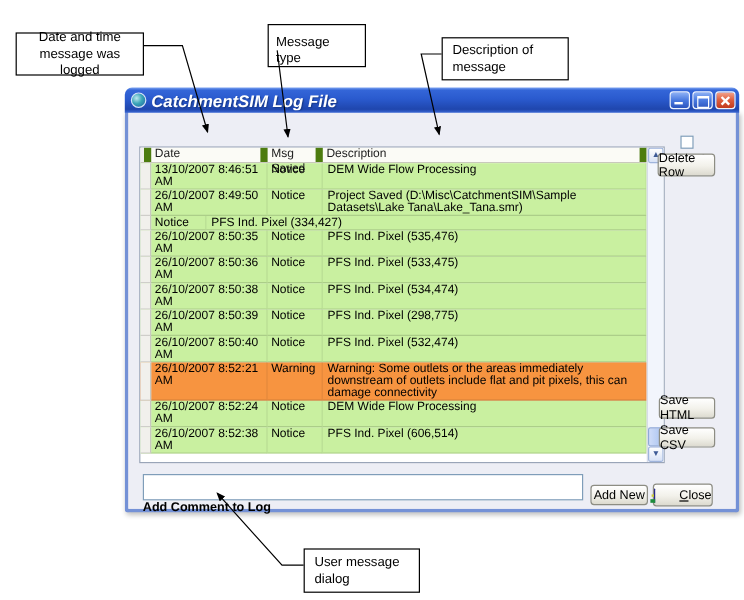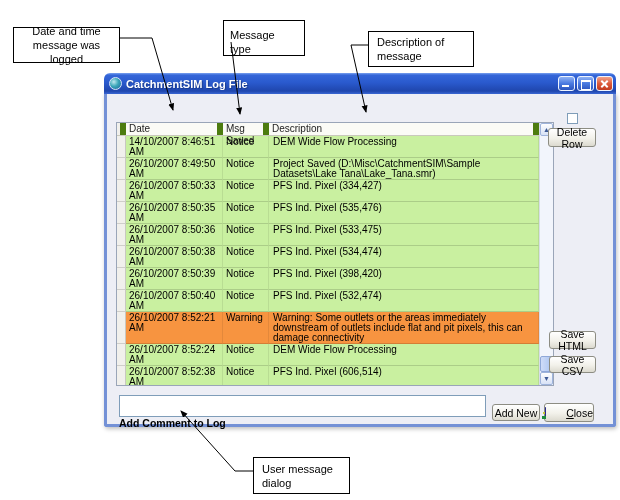--- a/index.html
+++ b/index.html
@@ -20,22 +20,22 @@
   #log-window { position:absolute; left:104px; top:93px; width:512px; height:334px;
                 border:3px solid #7491d6; border-top:none; border-radius:0 0 3px 3px;
                 background:#edeef5; box-shadow:1px 2px 4px rgba(0,0,0,.25); z-index:4; }
   #titlebar { position:absolute; left:-3px; top:-20px; width:512px; height:21px;
               border-radius:6px 6px 0 0; padding:0 3px 0 5px;
               background:linear-gradient(180deg,#7ba2f0 0%,#3466d8 10%,#2a5ace 45%,#1f46ad 86%,#3a67d4 100%);
               display:flex; align-items:center; }
   #titlebar .app-icon { width:13px; height:13px; border-radius:50%;
               background:radial-gradient(circle at 35% 35%, #bfe8ef 0%, #3aa6b8 45%, #1d5f9e 100%);
               border:1px solid #d7e4f8; margin-right:4px; flex:0 0 auto; }
-  #titlebar .title { color:#fff; font-size:11px; font-weight:bold; text-shadow:1px 1px 1px #173a8c;
-              flex:1; white-space:nowrap; overflow:hidden; }
+  #titlebar .title { color:#fff; font-size:14px; font-weight:bold; text-shadow:1px 1px 1px #173a8c;
+              flex:1; white-space:nowrap; overflow:hidden;font-style:italic; }
   .winbtns { display:flex; gap:2px; }
   .winbtn { width:17px; height:15px; border-radius:3px; border:1px solid #eef4ff; position:relative; cursor:default; }
   .winbtn.min, .winbtn.max { background:linear-gradient(180deg,#8fb2f5 0%,#4a7ae0 50%,#2c55be 100%); }
   .winbtn.close { background:linear-gradient(180deg,#f2a38c 0%,#dd5c3c 50%,#c23a1e 100%); }
   .winbtn.min::after { content:""; position:absolute; left:3px; bottom:3px; width:7px; height:2px; background:#fff; }
   .winbtn.max::after { content:""; position:absolute; left:3px; top:3px; width:8px; height:7px;
                        border:1px solid #fff; border-top-width:2px; }
   .winbtn.close::before, .winbtn.close::after { content:""; position:absolute; left:3px; top:6px; width:9px; height:2px; background:#fff; }
   .winbtn.close::before { transform:rotate(45deg); }
   .winbtn.close::after  { transform:rotate(-45deg); }
@@ -61,21 +61,21 @@
              display:flex; flex-direction:column; }
   .sb-btn { height:13px; background:linear-gradient(180deg,#fefefe,#d8e2f6); border:1px solid #9fb4dc;
             border-radius:2px; color:#3c5franklin; color:#3d5a96; font-size:7px; line-height:11px; text-align:center; }
   #sb-track { flex:1; display:flex; flex-direction:column; }
   #sb-thumb { margin-top:auto; height:16px; background:linear-gradient(90deg,#cfdcf8,#aac4f0);
               border:1px solid #8fa8d8; border-radius:2px; }
 
   
   .xp-btn { position:absolute; background:linear-gradient(180deg,#ffffff 0%,#f2f1ea 55%,#dcdacf 100%);
             border:1px solid #8d8d83; border-radius:3px; font-size:10.5px; color:#000;
-            display:flex; align-items:center; justify-content:center; font-family:"Liberation Sans",sans-serif;text-align:center; }
+            display:flex; align-items:center; justify-content:center; font-family:"Liberation Sans",sans-serif; }
   #btn-delete-row { left:441px; top:35px;  width:48px; height:19px; }
   #btn-save-html  { left:442px; top:238px; width:47px; height:18px; }
   #btn-save-csv   { left:442px; top:263px; width:47px; height:17px; }
   #btn-add-new    { left:385px; top:311px; width:48px; height:17px; }
   #btn-close      { left:437px; top:310px; width:50px; height:19px; gap:20px; }
   #editing-row { position:absolute; left:442px; top:20px; display:flex; align-items:center; gap:4px;flex-direction:column; }
   #editing-checkbox { width:11px; height:11px; background:#fff; border:1px solid #7f9db9; }
   #editing-label { font-size:10px; color:#000; }
   .firstletter { display:inline-block; }
   .firstletter::first-letter { text-decoration:underline; }
@@ -122,33 +122,32 @@
       <div id="grid">
         <div id="grid-header">
           <div class="hc rowhdr"></div>
           <div class="hc col-date">Date</div>
           <div class="hc col-type">Msg Saved</div>
           <div class="hc col-desc">Description</div>
         </div>
         <div>
             <div class="trow notice">
               <div class="c rowhdr"></div>
-              <div class="c col-date">14/10/2007 8:46:51 AM</div>
+              <div class="c col-date">13/10/2007 8:46:51 AM</div>
               <div class="c col-type">Notice</div>
               <div class="c col-desc">DEM Wide Flow Processing</div>
             </div>
             <div class="trow notice">
               <div class="c rowhdr"></div>
               <div class="c col-date">26/10/2007 8:49:50 AM</div>
               <div class="c col-type">Notice</div>
               <div class="c col-desc">Project Saved (D:\Misc\CatchmentSIM\Sample Datasets\Lake Tana\Lake_Tana.smr)</div>
             </div>
             <div class="trow notice">
               <div class="c rowhdr"></div>
-              <div class="c col-date">26/10/2007 8:50:33 AM</div>
               <div class="c col-type">Notice</div>
               <div class="c col-desc">PFS Ind. Pixel (334,427)</div>
             </div>
             <div class="trow notice">
               <div class="c rowhdr"></div>
               <div class="c col-date">26/10/2007 8:50:35 AM</div>
               <div class="c col-type">Notice</div>
               <div class="c col-desc">PFS Ind. Pixel (535,476)</div>
             </div>
             <div class="trow notice">
@@ -160,21 +159,21 @@
             <div class="trow notice">
               <div class="c rowhdr"></div>
               <div class="c col-date">26/10/2007 8:50:38 AM</div>
               <div class="c col-type">Notice</div>
               <div class="c col-desc">PFS Ind. Pixel (534,474)</div>
             </div>
             <div class="trow notice">
               <div class="c rowhdr"></div>
               <div class="c col-date">26/10/2007 8:50:39 AM</div>
               <div class="c col-type">Notice</div>
-              <div class="c col-desc">PFS Ind. Pixel (398,420)</div>
+              <div class="c col-desc">PFS Ind. Pixel (298,775)</div>
             </div>
             <div class="trow notice">
               <div class="c rowhdr"></div>
               <div class="c col-date">26/10/2007 8:50:40 AM</div>
               <div class="c col-type">Notice</div>
               <div class="c col-desc">PFS Ind. Pixel (532,474)</div>
             </div>
             <div class="trow warning">
               <div class="c rowhdr"></div>
               <div class="c col-date">26/10/2007 8:52:21 AM</div>

